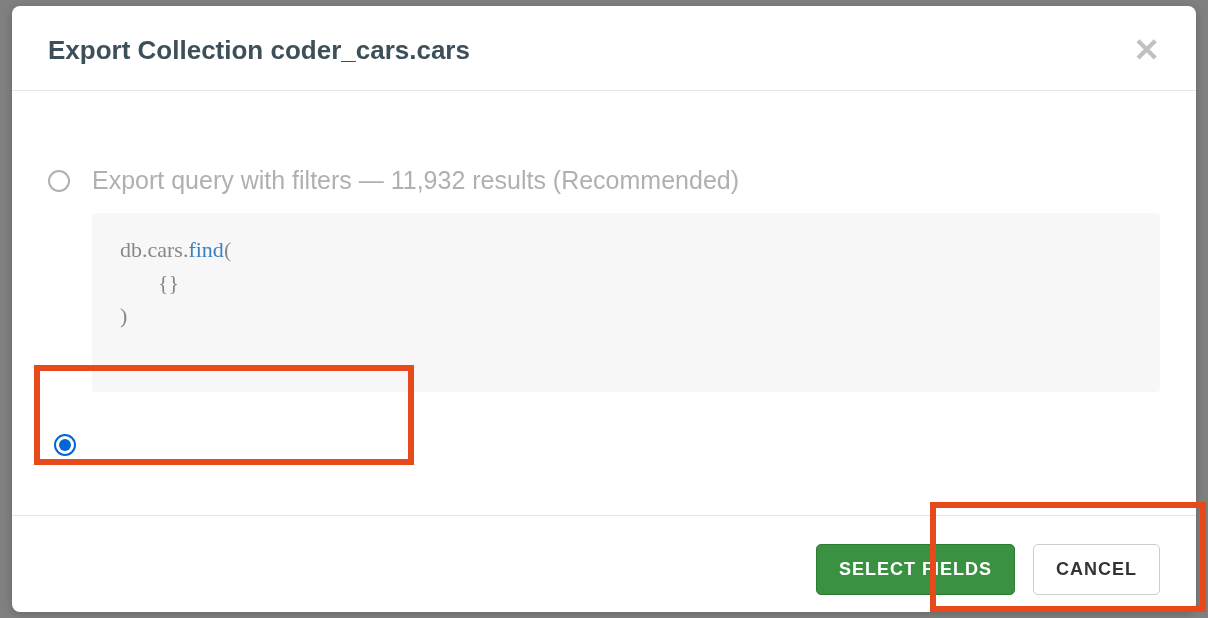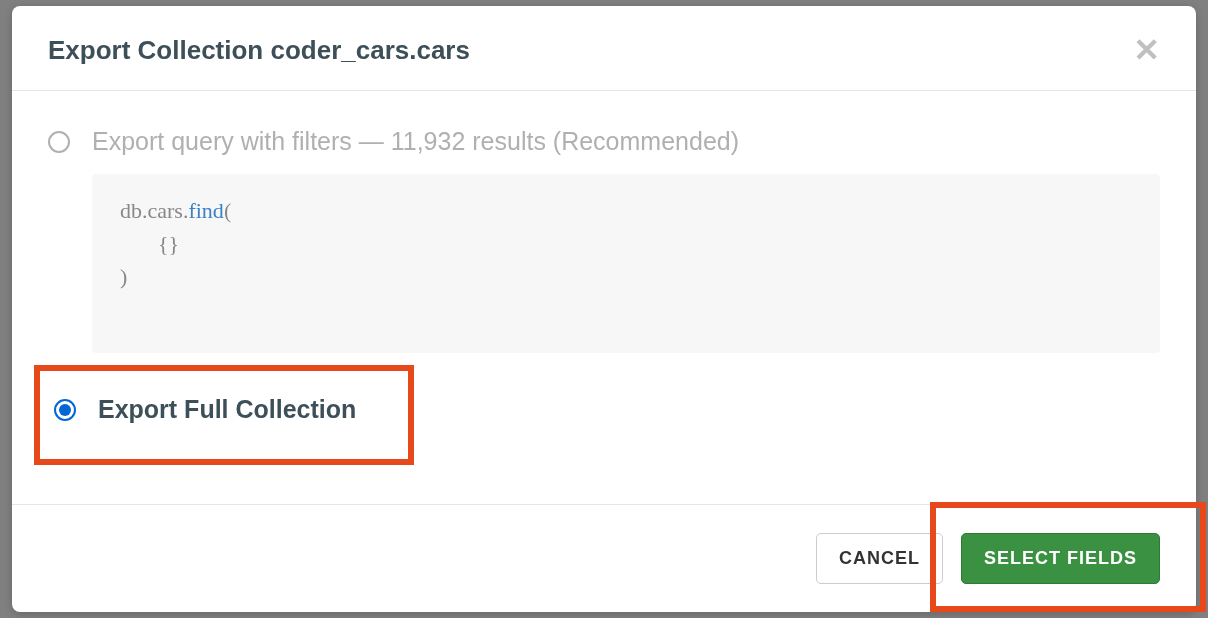--- a/index.html
+++ b/index.html
@@ -1,18 +1,19 @@
 <!DOCTYPE html>
 <html><head>
   <meta charset="utf-8">
   <style>
     * {
       margin: 0;
       padding: 0;
       box-sizing: border-box;
+      gap: 39px;
     }
     body {
       font-family: -apple-system, BlinkMacSystemFont, "Segoe UI", Helvetica, Arial, sans-serif;
       background: #808080;
       width: 1208px;
       height: 618px;
       position: relative;
     }
     .modal {
       position: absolute;
@@ -177,24 +178,23 @@
     <div class="code-block">
       <div>
         <span>db.cars.</span><span class="code-method">find</span><span>(</span>
       </div>
       <div class="code-indent">{}</div>
       <div>)</div>
     </div>
 
     <div class="option-full">
       <div class="radio-circle selected"></div>
-      <div class="option-label active">Export Full Collection</div>
     </div>
   </div>
 
   <div class="modal-footer">
+    <button class="btn btn-primary">SELECT FIELDS</button>
     <button class="btn btn-cancel">CANCEL</button>
-    <button class="btn btn-primary">SELECT FIELDS</button>
   </div>
 
   <div class="highlight-box-1"></div>
   <div class="highlight-box-2"></div>
 </div>
 
 </body></html>

